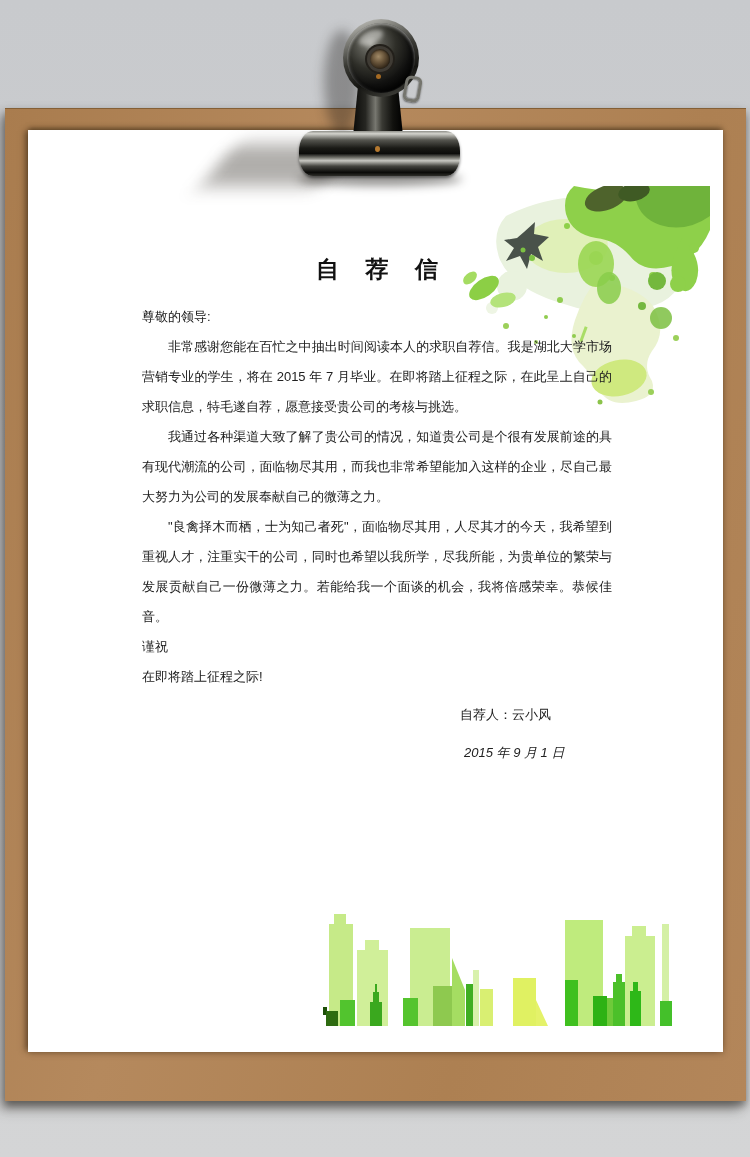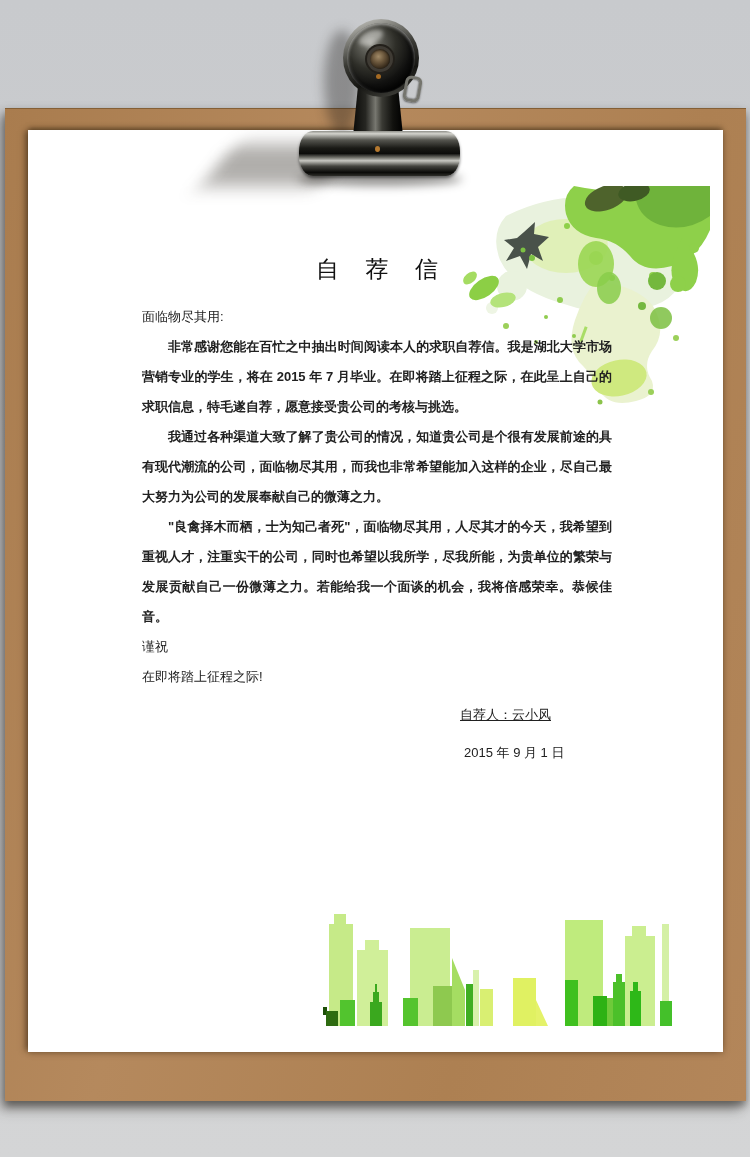--- a/index.html
+++ b/index.html
@@ -12,27 +12,27 @@
          background:linear-gradient(105deg,#a97c4e 0%,#b5895d 35%,#ad8052 70%,#b3865a 100%);
          box-shadow:0 5px 8px rgba(50,45,40,.55),-6px 8px 12px rgba(50,45,40,.4);
          border-top:1px solid rgba(120,85,45,.8);}
 
   
   .paper{position:absolute;left:28px;top:130px;width:695px;height:922px;background:#ffffff;
          box-shadow:0 -3px 5px -1px rgba(55,38,18,.55),-4px 0 6px -1px rgba(55,38,18,.5),2px 3px 5px rgba(110,80,50,.25);}
 
   
   .letter{position:absolute;left:114px;top:0;width:470px;color:#212121;font-size:13px;line-height:30px;}
-  .title{margin:122px 0 16px;font-size:23px;line-height:34px;font-weight:400;color:#111;
+  .title{margin:122px 0 16px;font-size:23px;line-height:34px;font-weight:700;color:#111;
          text-align:center;letter-spacing:10px;text-indent:10px;}
   .letter p{margin:0;text-align:justify;}
-  .para{text-indent:2em;font-weight:bold;}
+  .para{text-indent:2em;}
   .sig-block{margin-top:8px;}
-  .sig-name{margin-left:318px !important;text-align:left;text-decoration:underline;}
-  .sig-date{margin-left:322px !important;margin-top:8px !important;text-align:center;}
+  .sig-name{margin-left:318px !important;text-align:left;}
+  .sig-date{margin-left:322px !important;margin-top:8px !important;text-align:center;font-style:italic;}
 
   
   .deco-top{position:absolute;left:418px;top:56px;width:264px;height:222px;}
   .deco-skyline{position:absolute;left:287px;top:782px;width:400px;height:118px;}
 
   
   .clip{position:absolute;left:0;top:0;width:750px;height:200px;z-index:40;}
   .clip *{position:absolute;}
   .shadow-a{left:324px;top:30px;width:36px;height:104px;border-radius:50%;
             background:rgba(25,24,20,.35);filter:blur(6px);}
@@ -106,21 +106,21 @@
       <circle cx="60" cy="140" r="3" fill="#9cd05a"></circle>
       <circle cx="90" cy="156" r="2" fill="#9cd05a"></circle>
       <circle cx="230" cy="152" r="3" fill="#9cd05a"></circle>
       <circle cx="154" cy="216" r="2.5" fill="#8bc34a"></circle>
       <circle cx="205" cy="206" r="3" fill="#9cd05a"></circle>
       <rect x="136" y="140" width="3" height="16" fill="#a9dd66" transform="rotate(20 137 148)"></rect>
     </svg>
 
     <div class="letter">
       <h1 class="title">自 荐 信</h1>
-      <p>面临物尽其用:</p>
+      <p>尊敬的领导:</p>
       <p class="para">非常感谢您能在百忙之中抽出时间阅读本人的求职自荐信。我是湖北大学市场营销专业的学生，将在 2015 年 7 月毕业。在即将踏上征程之际，在此呈上自己的求职信息，特毛遂自荐，愿意接受贵公司的考核与挑选。</p>
       <p class="para">我通过各种渠道大致了解了贵公司的情况，知道贵公司是个很有发展前途的具有现代潮流的公司，面临物尽其用，而我也非常希望能加入这样的企业，尽自己最大努力为公司的发展奉献自己的微薄之力。</p>
       <p class="para">"良禽择木而栖，士为知己者死"，面临物尽其用，人尽其才的今天，我希望到重视人才，注重实干的公司，同时也希望以我所学，尽我所能，为贵单位的繁荣与发展贡献自己一份微薄之力。若能给我一个面谈的机会，我将倍感荣幸。恭候佳音。</p>
       <p>谨祝</p>
       <p>在即将踏上征程之际!</p>
       <div class="sig-block">
         <p class="sig-name">自荐人：云小风</p>
         <p class="sig-date">2015 年 9 月 1 日</p>
       </div>
     </div>

